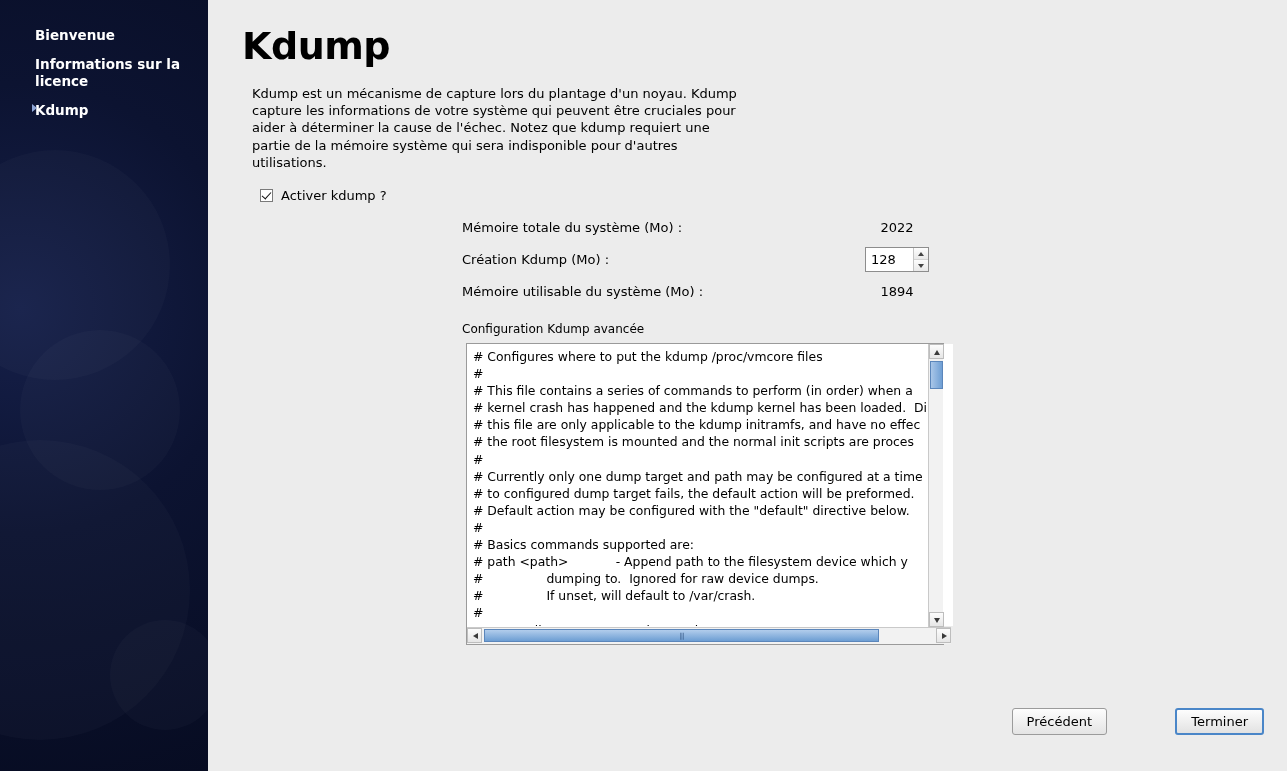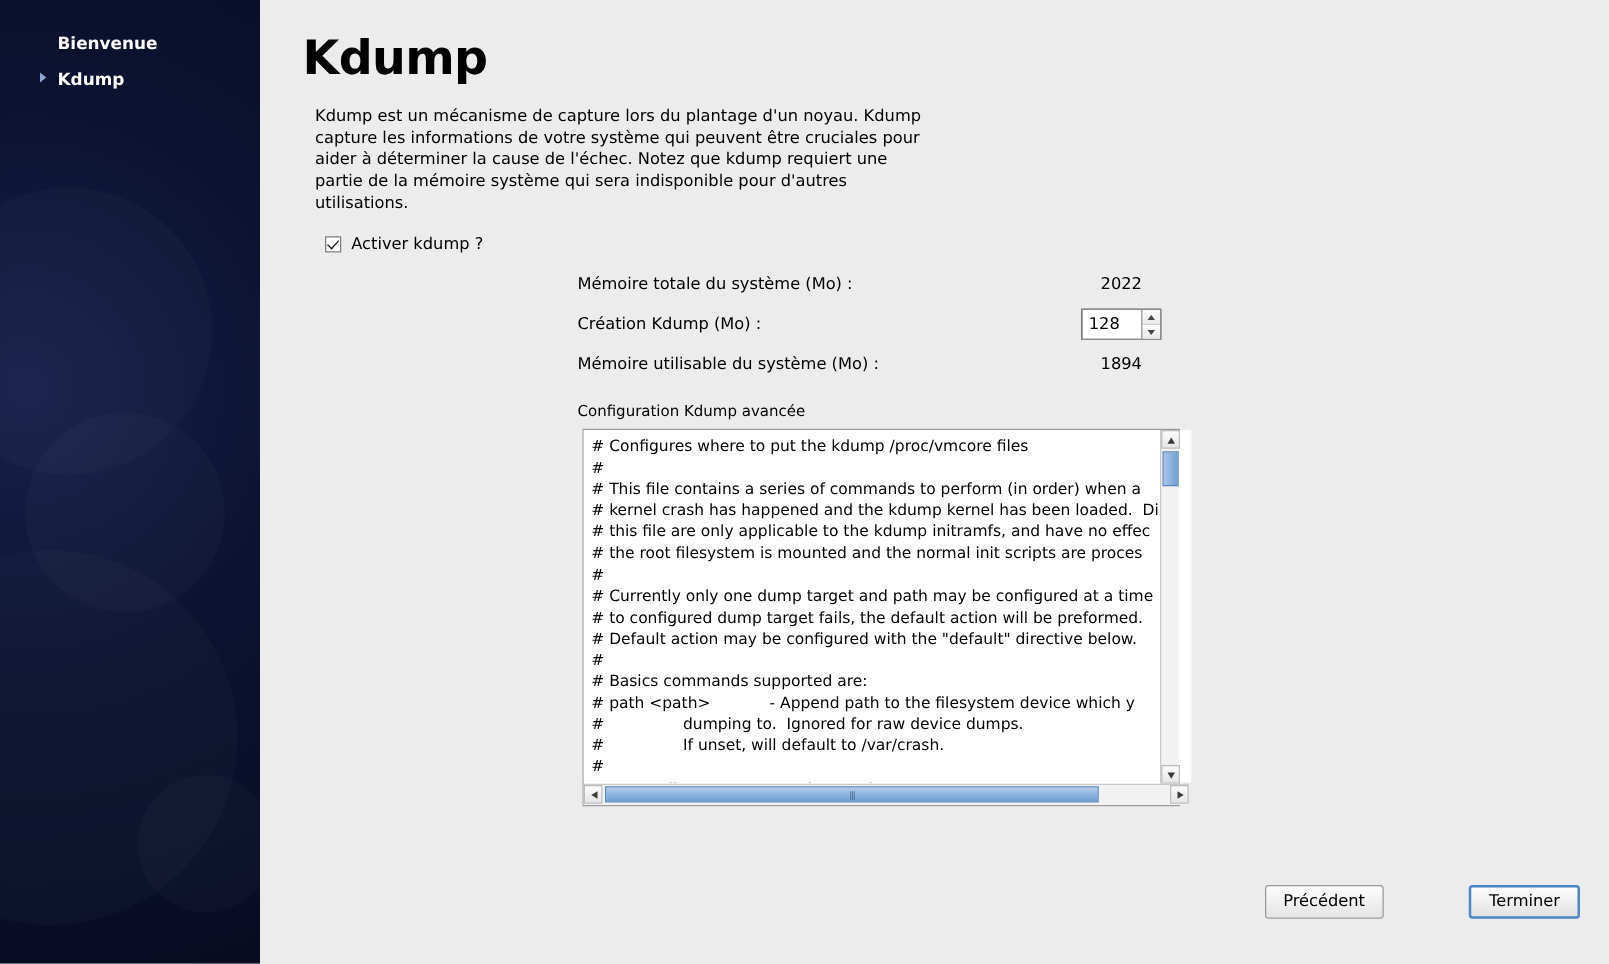--- a/index.html
+++ b/index.html
@@ -53,21 +53,21 @@
     cursor: default;
   }
   .nav-item .arrow {
     position: absolute;
     left: 32px; top: 5px;
     width: 0; height: 0;
     border-left: 5px solid #8fa6d8;
     border-top: 4px solid transparent;
     border-bottom: 4px solid transparent;
   }
-  .nav-item.indent { padding-left: 46px; }
+  .nav-item.indent { padding-left: 35px; }
 
   
   #main {
     position: relative;
     flex: 1 1 auto;
     height: 771px;
     background: #ececec;
   }
   #page-title {
     position: absolute;
@@ -294,20 +294,23 @@
 
   <div id="sidebar">
     <div class="bubble b1"></div>
     <div class="bubble b2"></div>
     <div class="bubble b3"></div>
     <div class="bubble b4"></div>
 
     <ul id="nav">
       <li class="nav-item indent">
         <span>Bienvenue</span>
+      </li>
+      <li class="nav-item indent">
+        <span>Informations sur la licence</span>
       </li>
       <li class="nav-item indent">
         <span class="arrow"></span>
         <span>Kdump</span>
       </li>
     </ul>
   </div>
 
   <div id="main">
 

